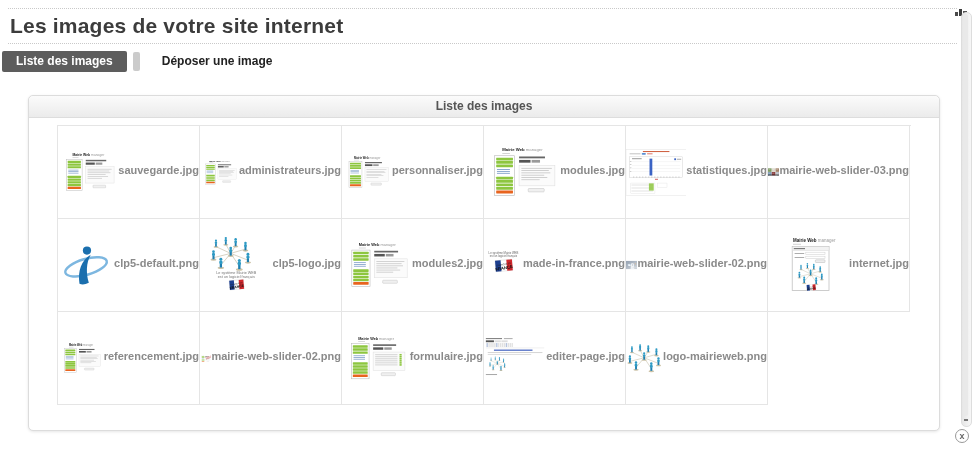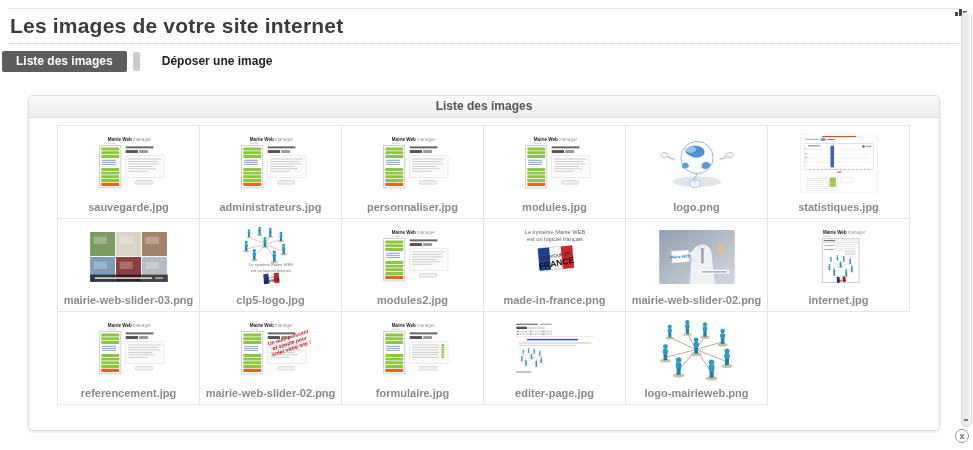--- a/index.html
+++ b/index.html
@@ -26,21 +26,21 @@
     height:21px;line-height:21px;text-align:center;font-size:12px;font-weight:bold;color:#555;
     background:linear-gradient(#fbfbfb,#ebebeb);border-bottom:1px solid #ddd;border-radius:5px 5px 0 0;
   }
   .summary{margin:10px 0 0 16px;font-size:11px;color:#999;}
   .summary b{color:#666;}
   .bullet{margin-right:4px;color:#999;}
 
   .grid{width:853px;margin:7px auto 0;display:flex;flex-wrap:wrap;border-top:1px solid #e5e5e5;border-left:1px solid #e5e5e5;}
   .cell{
     width:141px;height:92px;border-right:1px solid #e5e5e5;border-bottom:1px solid #e5e5e5;
-    background:#fff;display:flex;flex-direction:column;align-items:center;cursor:pointer;
+    background:#fff;display:flex;align-items:center;cursor:pointer;
   }
   .thumb{flex:1;display:flex;align-items:center;justify-content:center;width:100%;overflow:hidden;}
   .fname{font-size:11px;font-weight:bold;color:#8a8a8a;margin-bottom:5px;white-space:nowrap;}
 
   .scrollbar{
     position:absolute;right:1px;top:12px;width:9px;height:413px;
     background:linear-gradient(90deg,#e6e6e6,#f7f7f7);
     border:1px solid #ddd;border-radius:5px;
   }
   .scroll-thumb{position:absolute;left:1px;top:1px;width:5px;height:402px;background:#e9e9e9;border-radius:4px;}
@@ -199,40 +199,20 @@
               <rect x="49" y="35" width="38" height="1" fill="#c2c2c2"></rect>
               <rect x="49" y="38" width="30" height="1" fill="#c2c2c2"></rect>
               <rect x="49" y="41" width="34" height="1" fill="#c2c2c2"></rect>
               <rect x="49" y="44" width="24" height="1" fill="#c2c2c2"></rect>
               <rect x="58" y="56" width="21" height="4.4" rx="1" fill="#f0f0f0" stroke="#bbb" stroke-width="0.6"></rect>
             </svg>
           </div>
     <div class="fname">modules.jpg</div>
   </div>
 
-  <div class="cell">
-    <div class="thumb">
-            <svg width="74" height="58" viewBox="0 0 92 72" xmlns="http://www.w3.org/2000/svg">
-              <ellipse cx="46" cy="58" rx="30" ry="6.5" fill="#dfe5ea"></ellipse>
-              <path d="M18,30 C8,30 10,22 3,25" stroke="#9db9dd" stroke-width="1.4" fill="none"></path>
-              <rect x="1" y="22" width="9" height="6" rx="2.5" fill="#eef2f6" stroke="#9db6d0" stroke-width="0.8"></rect>
-              <path d="M74,30 C84,30 82,22 89,25" stroke="#9db9dd" stroke-width="1.4" fill="none"></path>
-              <rect x="82" y="22" width="9" height="6" rx="2.5" fill="#eef2f6" stroke="#9db6d0" stroke-width="0.8"></rect>
-              <circle cx="46" cy="28" r="20" fill="#fff" stroke="#8fb6e4" stroke-width="1.2"></circle>
-              <path d="M32,17 q10,-7 19,-2 q7,4 3,10 q-9,6 -16,1 q-9,-4 -6,-9 Z" fill="#4e8ed2"></path>
-              <path d="M54,34 q7,-2 9,3 q-2,6 -9,5 q-5,-3 0,-8 Z" fill="#5e9ad8"></path>
-              <path d="M30,34 q6,0 6,5 q-3,4 -8,2 q-2,-4 2,-7 Z" fill="#5e9ad8"></path>
-              <ellipse cx="38" cy="18" rx="7" ry="4" fill="#fff" opacity="0.45"></ellipse>
-              <path d="M46,48 C46,53 40,52 42,57" stroke="#9db9dd" stroke-width="1.3" fill="none"></path>
-              <rect x="37" y="56" width="13" height="9" rx="4" fill="#f2f5f8" stroke="#9db6d0" stroke-width="0.9"></rect>
-              <line x1="43.5" y1="56" x2="43.5" y2="60" stroke="#9db6d0" stroke-width="0.7"></line>
-            </svg>
-          </div>
-    <div class="fname">logo.png</div>
-  </div>
 
   <div class="cell">
     <div class="thumb">
             <svg width="78" height="59" viewBox="0 0 100 76" xmlns="http://www.w3.org/2000/svg">
               <rect width="100" height="76" fill="#fff" stroke="#e3e3e3" stroke-width="0.8"></rect>
               <rect x="28" y="2.5" width="44" height="1.6" fill="#cc5533"></rect>
               <rect x="6" y="6.5" width="18" height="1.2" fill="#aaa"></rect>
               <rect x="26" y="5.6" width="7" height="3" rx="1.5" fill="#5a8fd6"></rect>
               <rect x="35" y="6.5" width="9" height="1.2" fill="#cc4433"></rect>
               <rect x="6" y="12" width="88" height="34" fill="#fff" stroke="#ccc" stroke-width="0.7"></rect>
@@ -295,20 +275,30 @@
               <rect x="56" y="27" width="27" height="26" fill="#b9bdc3"></rect>
               <rect x="60" y="32" width="14" height="8" fill="#fff" opacity="0.25"></rect>
               <rect x="0" y="46" width="84" height="8" fill="#111" opacity="0.72"></rect>
               <rect x="5" y="49" width="62" height="1.6" fill="#fff" opacity="0.9"></rect>
               <rect x="70" y="49" width="9" height="1.6" fill="#fff" opacity="0.6"></rect>
             </svg>
           </div>
     <div class="fname">mairie-web-slider-03.png</div>
   </div>
 
+  <div class="cell">
+    <div class="thumb">
+            <svg width="58" height="48" viewBox="0 0 60 50" xmlns="http://www.w3.org/2000/svg">
+              <ellipse cx="30" cy="27" rx="23" ry="8.5" fill="none" stroke="#7db7e0" stroke-width="2.6" transform="rotate(-16 30 27)"></ellipse>
+              <circle cx="31" cy="9.5" r="4.4" fill="#1b6fae"></circle>
+              <path d="M23,45 C21,31 25,20 35,14 C30,23 30,34 33,44 Q27,47 23,45 Z" fill="#1b6fae"></path>
+            </svg>
+          </div>
+    <div class="fname">clp5-default.png</div>
+  </div>
 
   <div class="cell">
     <div class="thumb">
             <svg width="80" height="60" viewBox="0 0 92 70" xmlns="http://www.w3.org/2000/svg">
               <g transform="translate(14 0) scale(0.78)">
                 <line x1="32" y1="26" x2="8" y2="15" stroke="#b6ad92" stroke-width="0.9"></line>
                 <line x1="32" y1="26" x2="24" y2="11" stroke="#b6ad92" stroke-width="0.9"></line>
                 <line x1="32" y1="26" x2="40" y2="13" stroke="#b6ad92" stroke-width="0.9"></line>
                 <line x1="32" y1="26" x2="56" y2="19" stroke="#b6ad92" stroke-width="0.9"></line>
                 <line x1="32" y1="26" x2="4" y2="33" stroke="#b6ad92" stroke-width="0.9"></line>

